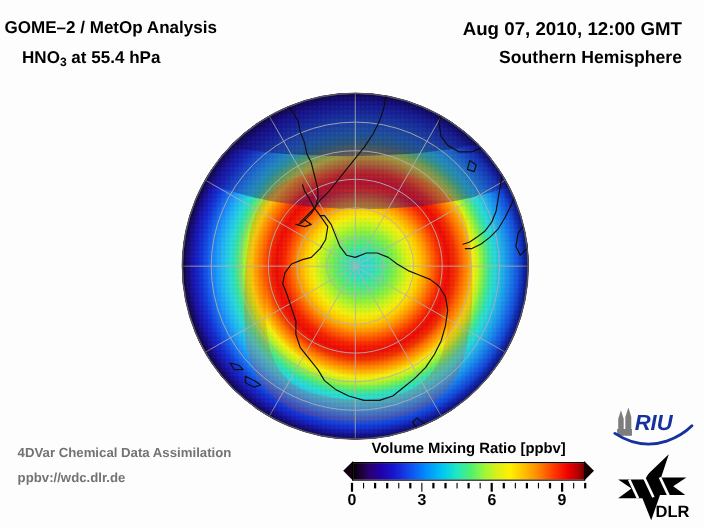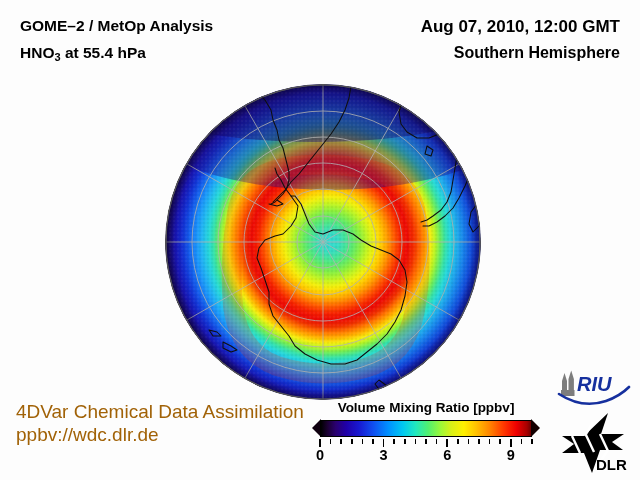--- a/index.html
+++ b/index.html
@@ -7,28 +7,28 @@
     width:640px;height:480px;
     background:#fdfdfd;
     font-family:"Liberation Sans", sans-serif;
     overflow:hidden;
     position:relative;
   }
   #page{position:absolute;inset:0;}
 
   
   .hdr{position:absolute;font-weight:bold;color:#000;white-space:nowrap;}
-  #title-line1{left:20px;top:17px;font-size:15.5px;}
+  #title-line1{left:4px;top:17px;font-size:15.5px;}
   #title-line2{left:20px;top:44px;font-size:15.5px;}
   #title-line2 .sub{font-size:11px;vertical-align:-3px;}
   #date-line{right:20px;top:17px;font-size:17px;}
   #hemi-line{right:20px;top:44px;font-size:16px;}
 
   
-  #footer{position:absolute;left:16px;top:400px;font-size:19px;font-weight:normal;line-height:23px;color:#a16207;}
+  #footer{position:absolute;left:16px;top:400px;font-size:12px;font-weight:bold;line-height:23px;color:#737373;}
   #footer div{white-space:nowrap;}
 
   
   #globe-wrap{position:absolute;left:165px;top:84px;width:316px;height:316px;}
   #globe{position:absolute;left:0;top:0;width:316px;height:316px;border-radius:50%;overflow:hidden;}
   #globe svg{display:block;}
 
   
   #cbar-block{position:absolute;left:312px;top:400px;width:228px;height:70px;}
   #cbar-title{

